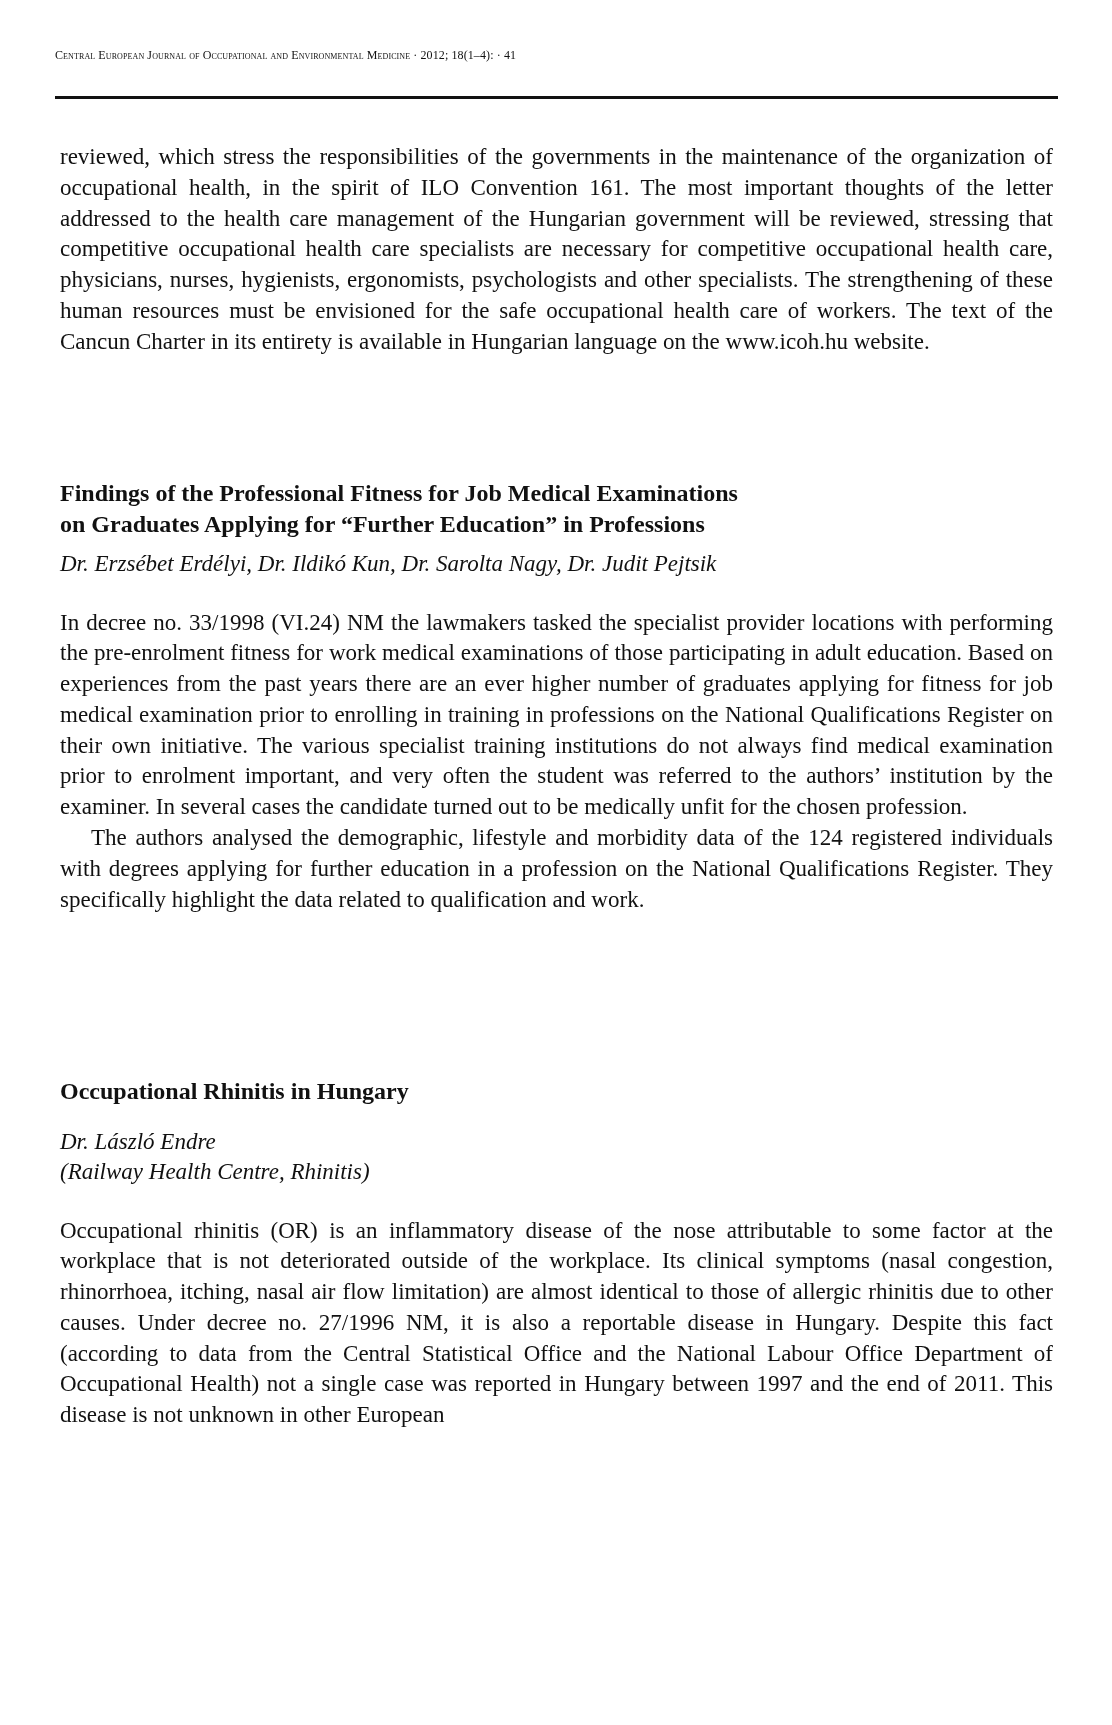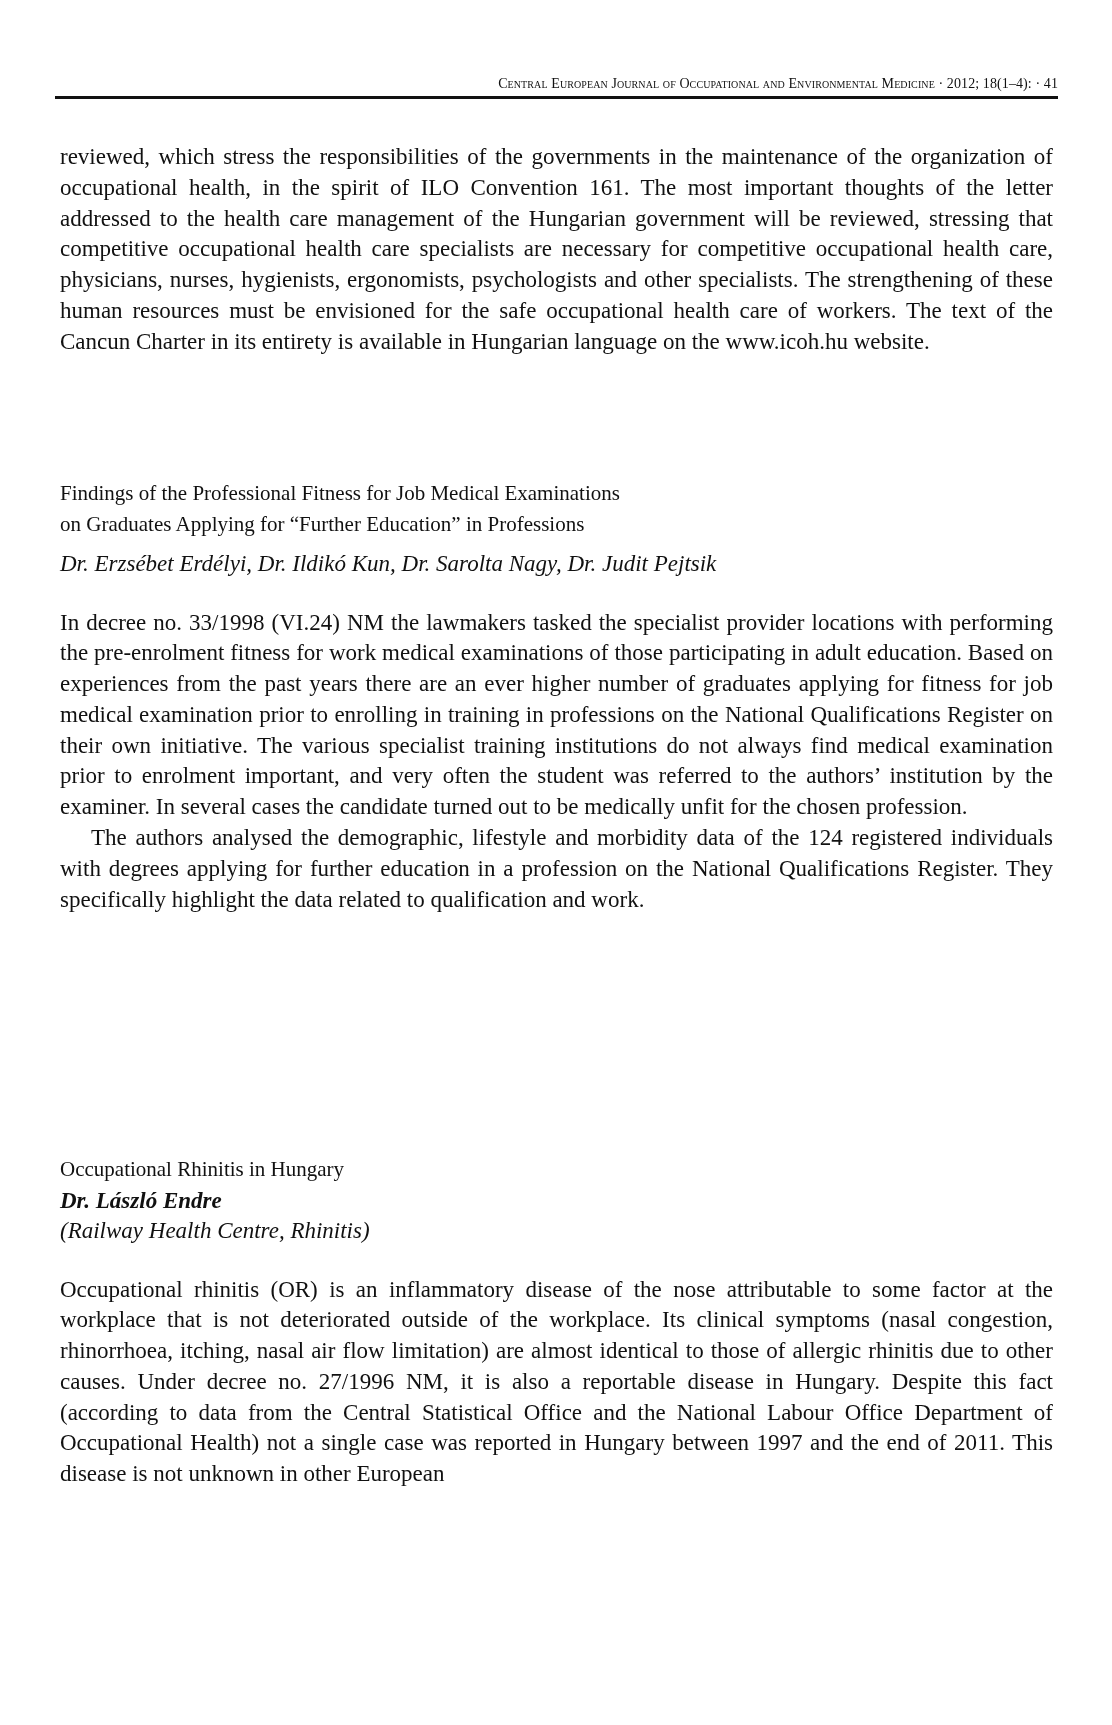--- a/index.html
+++ b/index.html
@@ -1,25 +1,25 @@
 <!DOCTYPE html>
 <html><head>
 <meta charset="utf-8">
 <style>
   html, body { margin: 0; padding: 0; background: #ffffff; }
   body { width: 1112px; height: 1725px; position: relative; overflow: hidden;
          font-family: "Liberation Serif", "DejaVu Serif", serif; color: #111; }
-  .header { position: absolute; left: 55px; top: 76px; width: 1003px; text-align: right;
-            font-size: 14px; letter-spacing: 0.1px; }
+  .header { position: absolute; left: 55px; top: 48px; width: 1003px; 
+            font-size: 12px; letter-spacing: 0.1px; }
   .header .sc { font-variant: small-caps; }
   .rule { position: absolute; left: 55px; top: 96px; width: 1003px; height: 3px; background: #111; }
   .col { position: absolute; left: 60px; width: 993px; }
   p { margin: 0; font-size: 23px; line-height: 30.8px; text-align: justify; text-align-last: left; }
   p.indent { text-indent: 31px; }
-  h2 { margin: 0; font-size: 21px; line-height: 30.5px; font-weight: normal; }
+  h2 { margin: 0; font-size: 24px; line-height: 30.5px; font-weight: bold; }
   .auth { font-style: italic; font-size: 23px; line-height: 30.5px; }
 </style>
 </head>
 <body>
 
 <div class="header">
   <span class="sc">Central European Journal of Occupational and Environmental Medicine</span>
   <span>· 2012; 18(1–4): · 41</span>
 </div>
 <div class="rule"></div>
@@ -31,20 +31,20 @@
 <div class="col" style="top:478px;">
   <h2>
     <span>Findings of the Professional Fitness for Job Medical Examinations</span><br>
     <span>on Graduates Applying for “Further Education” in Professions</span><br>
   </h2>
   <div class="auth" style="margin-top:10px;">Dr. Erzsébet Erdélyi, Dr. Ildikó Kun, Dr. Sarolta Nagy, Dr. Judit Pejtsik</div>
   <p style="margin-top:28px;">In decree no. 33/1998 (VI.24) NM the lawmakers tasked the specialist provider locations with performing the pre-enrolment fitness for work medical examinations of those participating in adult education. Based on experiences from the past years there are an ever higher number of graduates applying for fitness for job medical examination prior to enrolling in training in professions on the National Qualifications Register on their own initiative. The various specialist training institutions do not always find medical examination prior to enrolment important, and very often the student was referred to the authors’ institution by the examiner. In several cases the candidate turned out to be medically unfit for the chosen profession.</p>
   <p class="indent">The authors analysed the demographic, lifestyle and morbidity data of the 124 registered individuals with degrees applying for further education in a profession on the National Qualifications Register. They specifically highlight the data related to qualification and work.</p>
 </div>
 
-<div class="col" style="top:1154px;">
+<div class="col" style="top:1076px;">
   <h2>
     <span>Occupational Rhinitis in Hungary</span>
   </h2>
-  <div class="auth" style="margin-top:1px;font-weight:bold;">Dr. László Endre</div>
+  <div class="auth" style="margin-top:20px;">Dr. László Endre</div>
   <div class="auth">(Railway Health Centre, Rhinitis)</div>
   <p style="margin-top:28px;">Occupational rhinitis (OR) is an inflammatory disease of the nose attributable to some factor at the workplace that is not deteriorated outside of the workplace. Its clinical symptoms (nasal congestion, rhinorrhoea, itching, nasal air flow limitation) are almost identical to those of allergic rhinitis due to other causes. Under decree no. 27/1996 NM, it is also a reportable disease in Hungary. Despite this fact (according to data from the Central Statistical Office and the National Labour Office Department of Occupational Health) not a single case was reported in Hungary between 1997 and the end of 2011. This disease is not unknown in other European</p>
 </div>
 
 </body></html>

